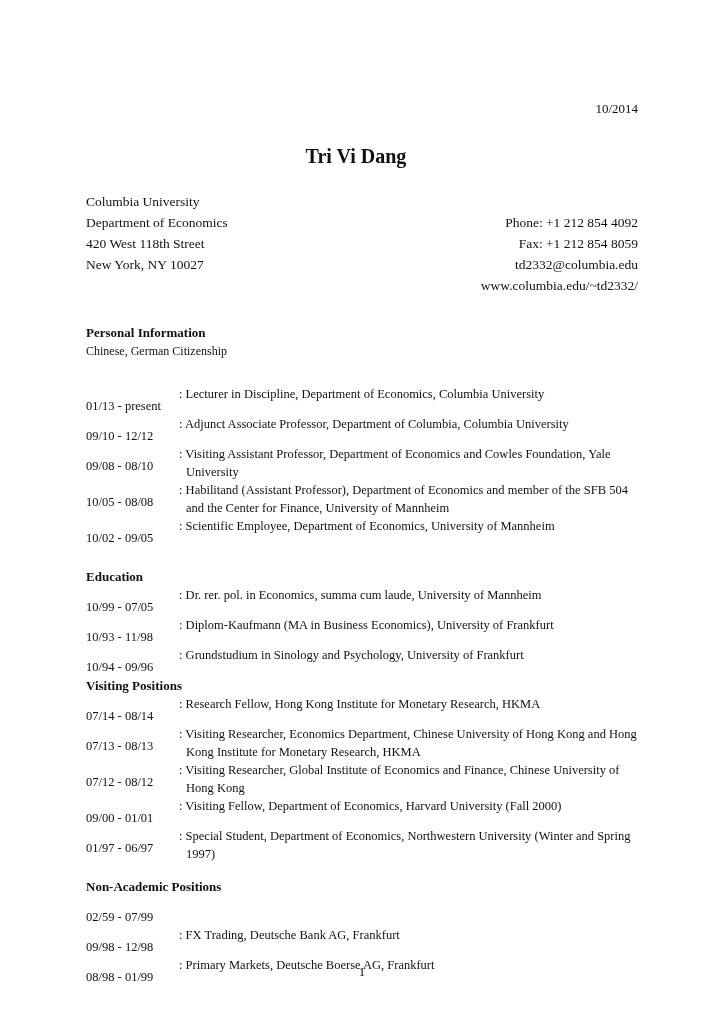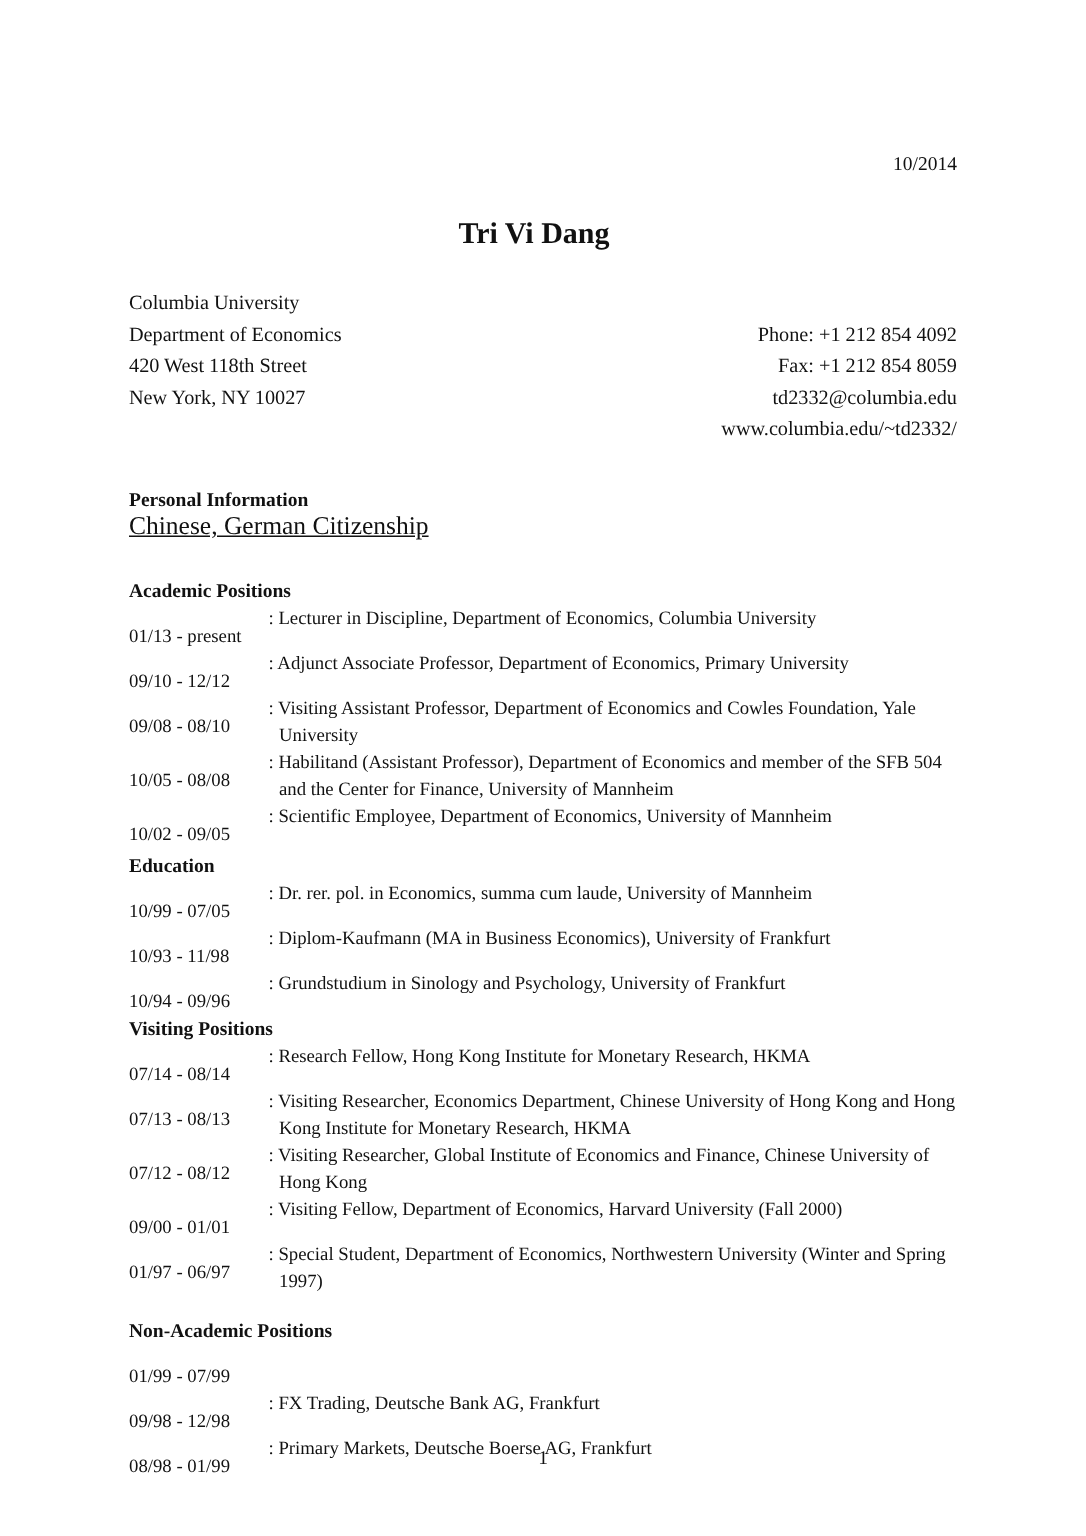--- a/index.html
+++ b/index.html
@@ -12,21 +12,21 @@
   .date-top { right: 86px; top: 101px; font-size: 13px; }
   .name { left: 0; width: 712px; text-align: center; top: 145px; font-size: 20px; font-weight: bold; }
   .addr-left { left: 86px; top: 191px; line-height: 21px; font-size: 13.5px; }
   .addr-right { right: 86px; top: 191px; line-height: 21px; font-size: 13.5px; text-align: right; margin-top: 21px; }
   .addr-line { white-space: nowrap; }
   .section { left: 86px; width: 560px; }
   .sec-title { font-weight: bold; font-size: 13px; line-height: 18px; }
   .row { display: flex; line-height: 18px; font-size: 12.5px; }
   .row .dates { width: 93px; flex: none; white-space: nowrap; margin-top: 12px; }
   .row .desc { flex: 1; padding-left: 7px; text-indent: -7px; }
-  .plain { line-height: 18px; font-size: 17px; text-decoration: underline; }
+  .plain { line-height: 18px; font-size: 12px; }
   .pageno { left: 0; width: 724px; text-align: center; top: 964px; font-size: 13px; }
 </style>
 </head>
 <body>
 
 <div class="abs date-top">10/2014</div>
 <div class="abs name">Tri Vi Dang</div>
 
 <div class="abs addr-left">
   <div class="addr-line">Columbia University</div>
@@ -40,28 +40,27 @@
   <div class="addr-line">td2332@columbia.edu</div>
   <div class="addr-line">www.columbia.edu/~td2332/</div>
 </div>
 
 <div class="abs section" style="top:324px">
   <div class="sec-title">Personal Information</div>
   <div class="plain">Chinese, German Citizenship</div>
 </div>
 
 <div class="abs section" style="top:385px">
-  <div class="sec-title">Academic Positions</div>
   <div class="row">
       <span class="dates">01/13 - present</span>
       <span class="desc">: Lecturer in Discipline, Department of Economics, Columbia University</span>
     </div>
   <div class="row">
       <span class="dates">09/10 - 12/12</span>
-      <span class="desc">: Adjunct Associate Professor, Department of Economics, Primary University</span>
+      <span class="desc">: Adjunct Associate Professor, Department of Columbia, Columbia University</span>
     </div>
   <div class="row">
       <span class="dates">09/08 - 08/10</span>
       <span class="desc">: Visiting Assistant Professor, Department of Economics and Cowles Foundation, Yale University</span>
     </div>
   <div class="row">
       <span class="dates">10/05 - 08/08</span>
       <span class="desc">: Habilitand (Assistant Professor), Department of Economics and member of the SFB 504 and the Center for Finance, University of Mannheim</span>
     </div>
   <div class="row">
@@ -106,21 +105,21 @@
     </div>
   <div class="row">
       <span class="dates">01/97 - 06/97</span>
       <span class="desc">: Special Student, Department of Economics, Northwestern University (Winter and Spring 1997)</span>
     </div>
 </div>
 
 <div class="abs section" style="top:878px">
   <div class="sec-title">Non-Academic Positions</div>
   <div class="row">
-      <span class="dates">01/99 - 07/99</span>
+      <span class="dates">02/59 - 07/99</span>
     </div>
   <div class="row">
       <span class="dates">09/98 - 12/98</span>
       <span class="desc">: FX Trading, Deutsche Bank AG, Frankfurt</span>
     </div>
   <div class="row">
       <span class="dates">08/98 - 01/99</span>
       <span class="desc">: Primary Markets, Deutsche Boerse AG, Frankfurt</span>
     </div>
 </div>

